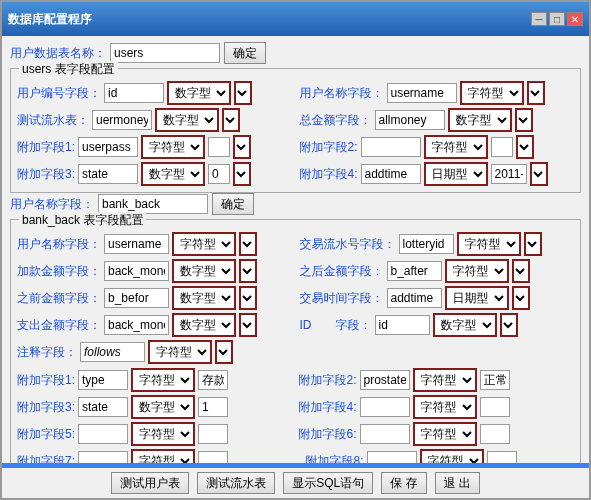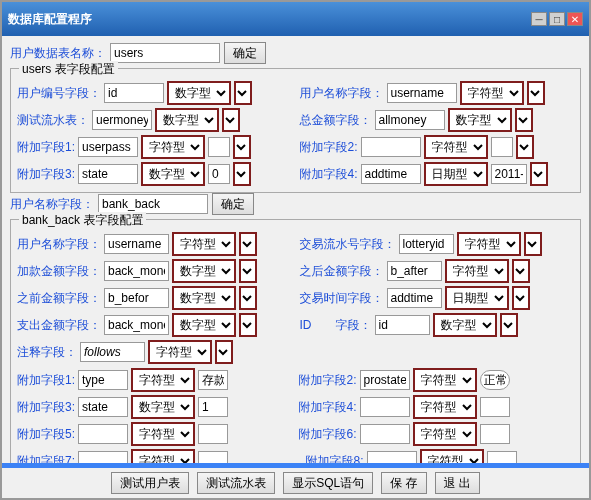--- a/index.html
+++ b/index.html
@@ -331,21 +331,21 @@
               <option>字符型</option><option>数字型</option><option>日期型</option>
             </select>
             <input type="text" style="width: 30px;" value="存款">
           </div>
           <div class="field-row" style="flex:1">
             <label style="min-width:56px">附加字段2:</label>
             <input type="text" style="width: 50px;" value="prostate">
             <select>
               <option>字符型</option><option>数字型</option><option>日期型</option>
             </select>
-            <input type="text" style="width: 30px; border-radius: 10px;" value="正常">
+            <input type="text" style="width: 30px;" value="正常">
           </div>
         </div>
 
         <div style="display:flex;gap:6px;margin-bottom:3px;align-items:center">
           <div class="field-row" style="flex:1">
             <label style="min-width:56px">附加字段3:</label>
             <input type="text" style="width: 50px;" value="state">
             <select>
               <option>数字型</option><option>字符型</option><option>日期型</option>
             </select>

